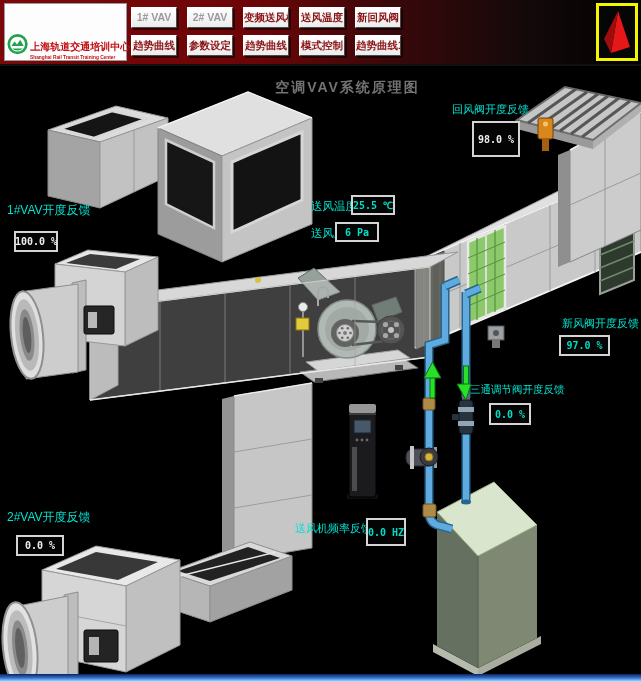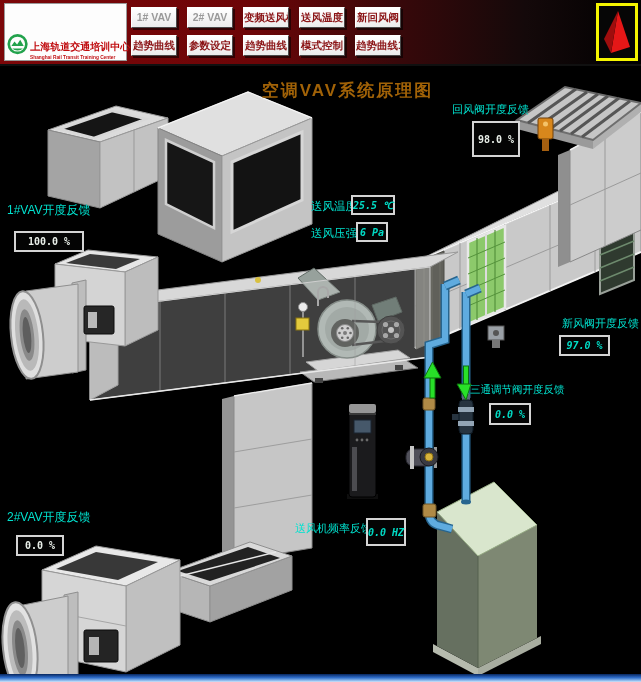--- a/index.html
+++ b/index.html
@@ -20,26 +20,26 @@
            border:1px solid;border-color:#ffffff #4a4a4a #4a4a4a #ffffff;
            box-shadow:2px 2px 0 rgba(0,0,0,.55);
            color:#8b1416;font-size:10.5px;font-weight:bold;text-align:center;line-height:19px;
            cursor:pointer;white-space:nowrap;overflow:hidden;}
   .nav-btn.gray{color:#9a9a9a;}
   .brand-box{position:absolute;right:3px;top:3px;width:42px;height:58px;background:#060606;
              border:3px solid #f5f500;box-sizing:border-box;display:flex;align-items:center;justify-content:center;}
   
   .scene{position:absolute;left:0;top:0;width:641px;height:682px;z-index:1;}
   .title{position:absolute;left:0;top:79px;width:631px;text-align:center;text-indent:64px;
-         color:#a16207;font-size:17px;font-weight:bold;letter-spacing:2px;z-index:5;white-space:nowrap;}
+         color:#737373;font-size:14px;font-weight:bold;letter-spacing:2px;z-index:5;white-space:nowrap;}
   .ro-label{position:absolute;color:#00e2cf;font-weight:normal;z-index:5;white-space:nowrap;}
   .ro-value{position:absolute;background:#040404;border:2px solid #d4d4d4;color:#e9efe9;
             font-family:"DejaVu Sans Mono",monospace;font-size:10px;font-weight:bold;
             display:flex;align-items:center;justify-content:center;z-index:5;box-sizing:border-box;white-space:nowrap;}
-  .ro-value.cyan{color:#00dcc6;font-style:italic;}
+  .ro-value.cyan{color:#00dcc6;}
   .bottom-strip{position:absolute;left:0;bottom:0;width:641px;height:8px;z-index:6;
             background:linear-gradient(180deg,#07265e 0%,#2e6cc8 45%,#8ab8ec 80%,#cfe2f8 100%);}
 </style>
 </head>
 <body>
 
 <div class="screen">
 
   <svg class="scene" viewBox="0 0 641 682">
 
@@ -329,30 +329,30 @@
       <svg width="36" height="50" viewBox="0 0 36 50">
         <polygon points="19,4 31,40 12,46" fill="#e51717"></polygon>
         <polygon points="19,4 12,46 5,32" fill="#9e0d0d"></polygon>
       </svg>
     </div>
   </div>
 
   <div class="title">空调VAV系统原理图</div>
 
   <div class="ro-label" style="left:7px;top:202px;font-size:12px">1#VAV开度反馈</div>
-  <div class="ro-value" style="left:14px;top:231px;width:70px;height:21px">100.0 %</div>
+  <div class="ro-value" style="left:14px;top:231px;width:44px;height:21px">100.0 %</div>
 
   <div class="ro-label" style="left:452px;top:102px;font-size:11px">回风阀开度反馈</div>
   <div class="ro-value" style="left:472px;top:121px;width:48px;height:36px">98.0 %</div>
 
   <div class="ro-label" style="left:311px;top:199px;font-size:11.5px">送风温度</div>
   <div class="ro-value cyan" style="left:351px;top:195px;width:44px;height:20px">25.5 ℃</div>
 
   <div class="ro-label" style="left:311px;top:226px;font-size:11.5px">送风压强</div>
-  <div class="ro-value cyan" style="left:356px;top:222px;width:32px;height:20px">6 Pa</div>
+  <div class="ro-value cyan" style="left:335px;top:222px;width:44px;height:20px">6 Pa</div>
 
   <div class="ro-label" style="left:562px;top:316px;font-size:11px">新风阀开度反馈</div>
   <div class="ro-value cyan" style="left:559px;top:335px;width:51px;height:21px">97.0 %</div>
 
   <div class="ro-label" style="left:470px;top:383px;font-size:10.5px">三通调节阀开度反馈</div>
   <div class="ro-value cyan" style="left:489px;top:403px;width:42px;height:22px">0.0 %</div>
 
   <div class="ro-label" style="left:7px;top:509px;font-size:12px">2#VAV开度反馈</div>
   <div class="ro-value" style="left:16px;top:535px;width:48px;height:21px">0.0 %</div>
 

